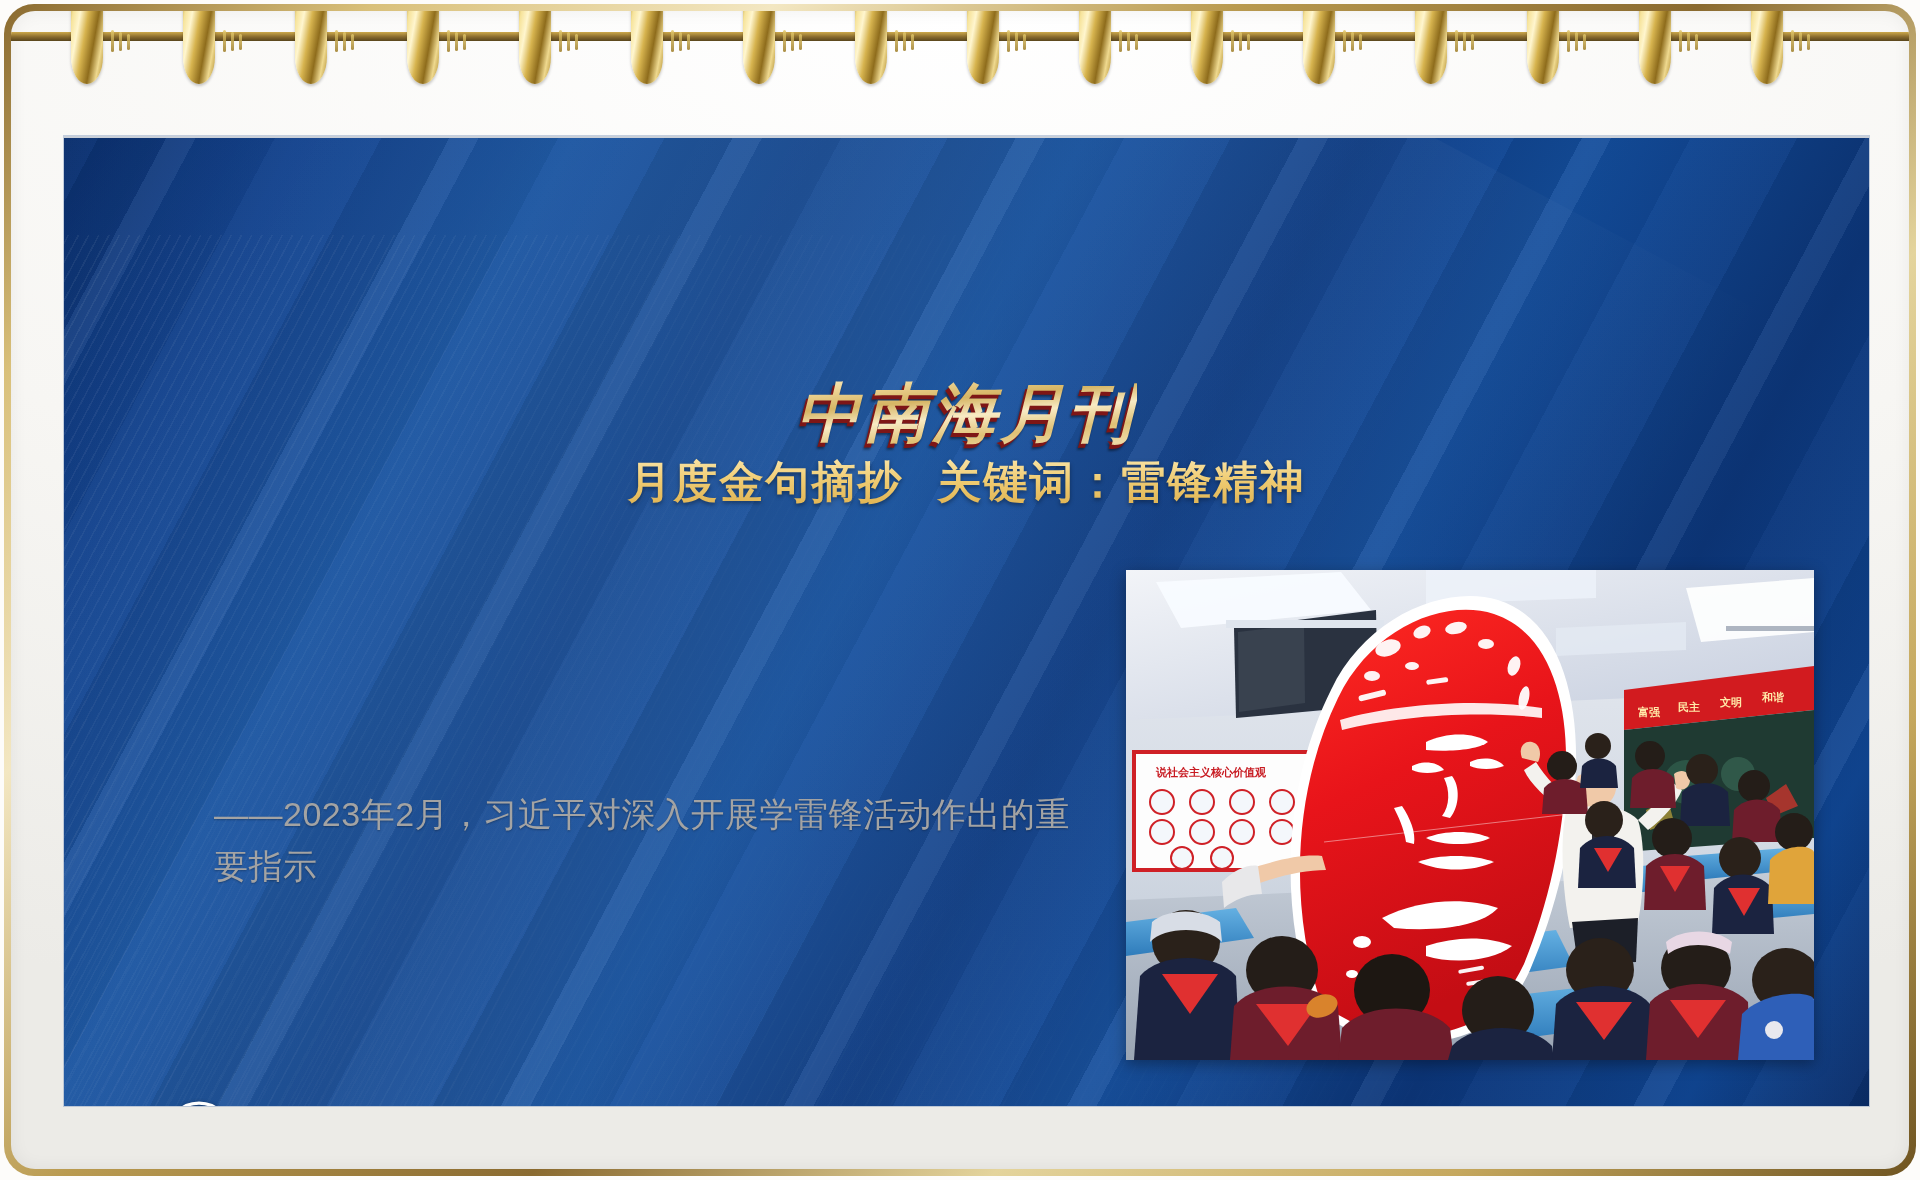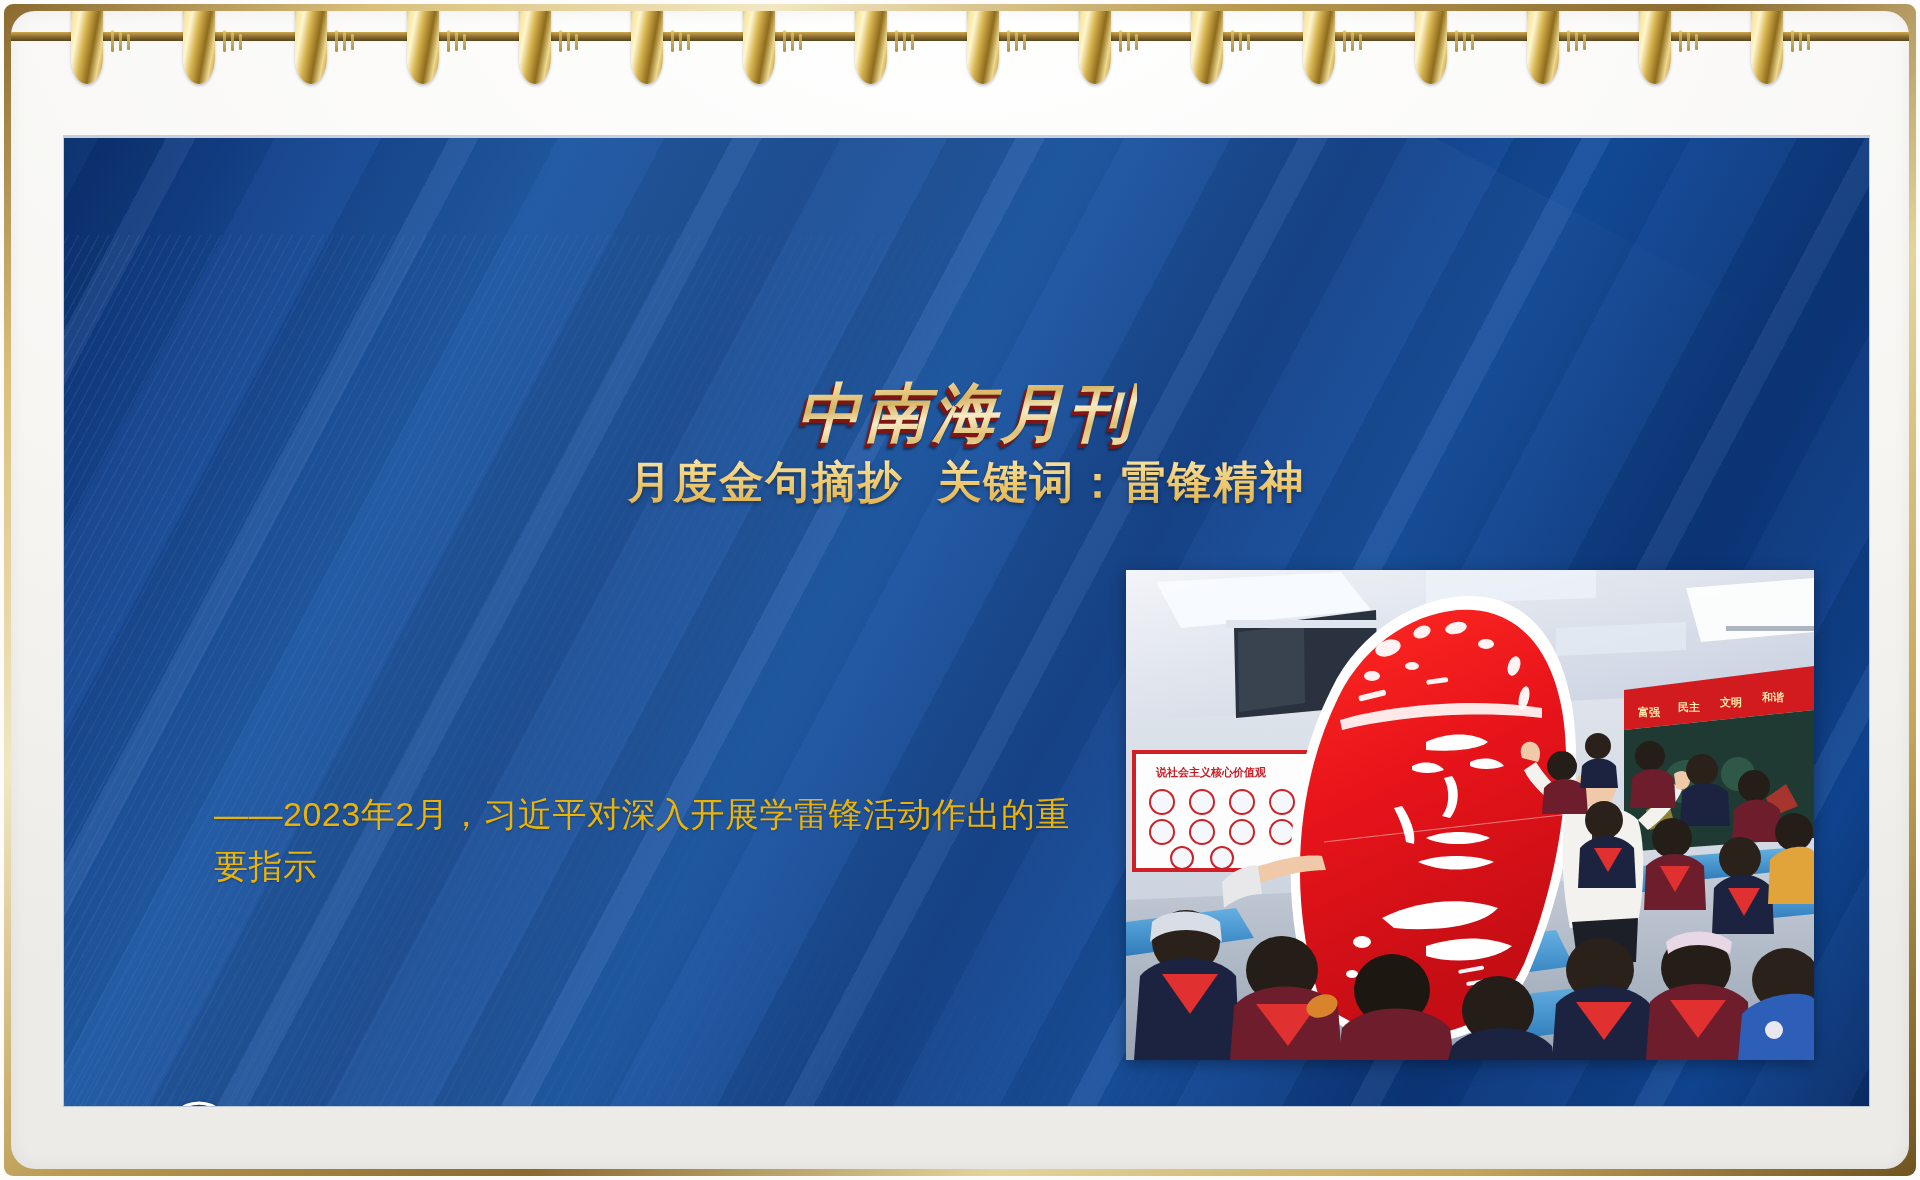--- a/index.html
+++ b/index.html
@@ -10,21 +10,21 @@
   }
 
   
   .notebook{
     position:absolute; inset:0;
     background:#fdfcfa;
   }
   .gold-frame{
     position:absolute;
     left:4px; top:4px; right:4px; bottom:4px;
-    border-radius:9px;
+    border-radius:30px;
     background:
       linear-gradient(135deg,#8a6a2f 0%,#d9c07a 12%,#f3e7c2 25%,#b99a4f 40%,
                       #8a6a2f 55%,#e4d49c 70%,#c5a75c 85%,#6f5420 100%);
     padding:7px;
   }
   .page{
     position:absolute; inset:7px;
     border-radius:24px;
     background:
       radial-gradient(120% 90% at 50% 0%, #ffffff 0%, #f7f6f3 55%, #ecebe7 100%);
@@ -174,21 +174,21 @@
   }
   .quote .indent{ display:inline-block; width:82px; }
 
   .attrib{
     position:absolute;
     left:150px; top:650px; width:880px;
     font-family:"Liberation Sans", sans-serif;
     font-weight:400;
     font-size:34px;
     line-height:52px;
-    color:#eab308;
+    color:#a3a3a3;
     letter-spacing:.5px;
     text-shadow:0 1px 2px rgba(0,0,0,.28);
   }
 
   
   .photo{
     position:absolute;
     left:1062px; top:432px; width:688px; height:490px;
     overflow:hidden;
     background:#b9c4d2;

